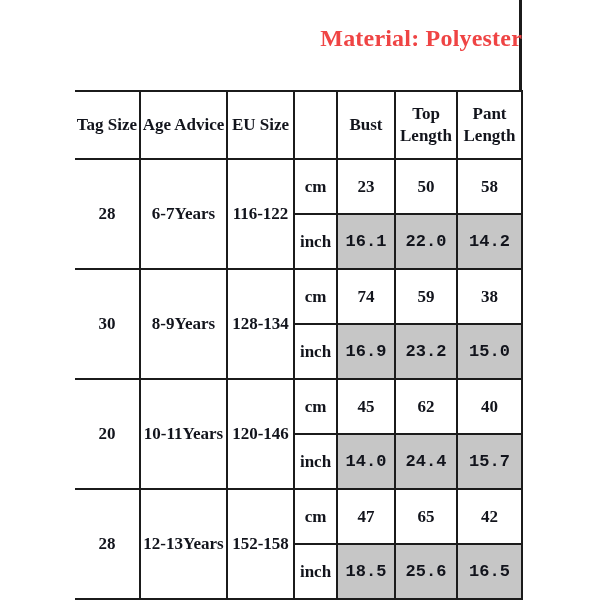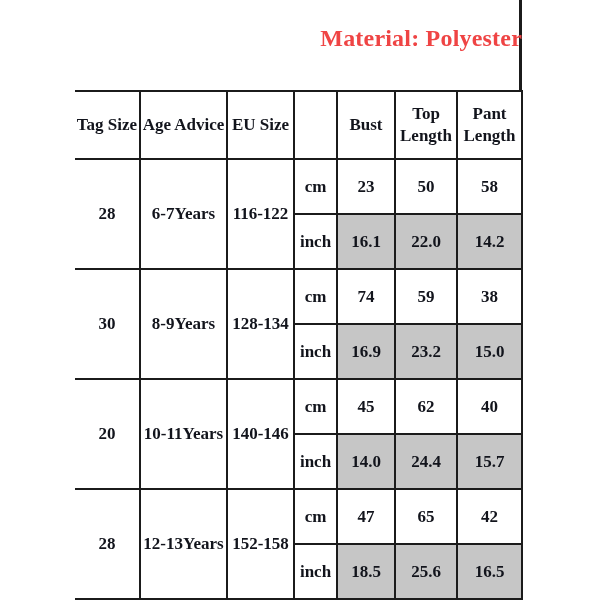--- a/index.html
+++ b/index.html
@@ -42,21 +42,21 @@
     padding: 0;
     background: #ffffff;
     color: #12141c;
   }
   .size-chart thead tr { height: 68px; }
   .size-chart tbody tr { height: 55px; }
   .size-chart th { line-height: 1.3; }
   .nl { border-left: none !important; }
   .nw { white-space: nowrap; }
   .unit { font-size: 15px; }
-  .hl { background: #c6c6c6 !important; }
+  .hl { background: #c6c6c6 !important; font-family: Liberation Mono, monospace; }
 </style>
 </head>
 <body>
 
 <div class="right-rule"></div>
 
 <div class="title">Material: Polyester</div>
 
 <table class="size-chart">
   <colgroup>
@@ -109,21 +109,21 @@
     <tr>
       <td class="unit">inch</td>
       <td class="hl">16.9</td>
       <td class="hl">23.2</td>
       <td class="hl">15.0</td>
     </tr>
 
     <tr>
       <td class="nl nw" rowspan="2">20</td>
       <td class="nw" rowspan="2">10-11Years</td>
-      <td class="nw" rowspan="2">140-146</td>
+      <td class="nw" rowspan="2">120-146</td>
       <td class="unit">cm</td>
       <td>45</td>
       <td>62</td>
       <td>40</td>
     </tr>
     <tr>
       <td class="unit">inch</td>
       <td class="hl">14.0</td>
       <td class="hl">24.4</td>
       <td class="hl">15.7</td>

